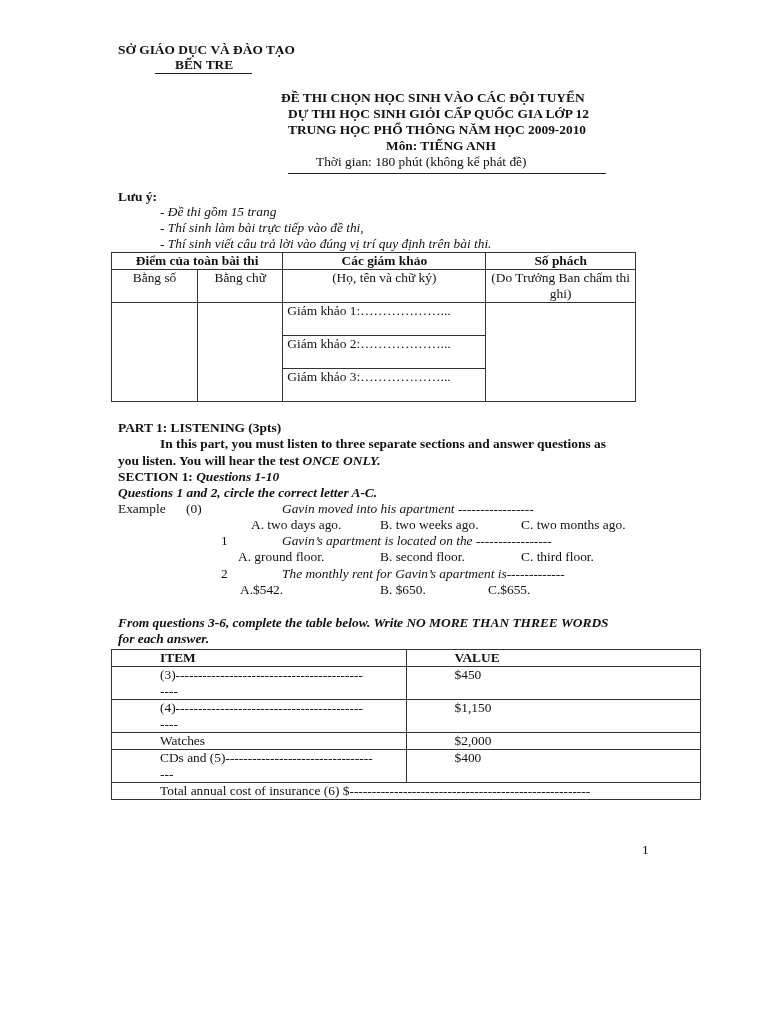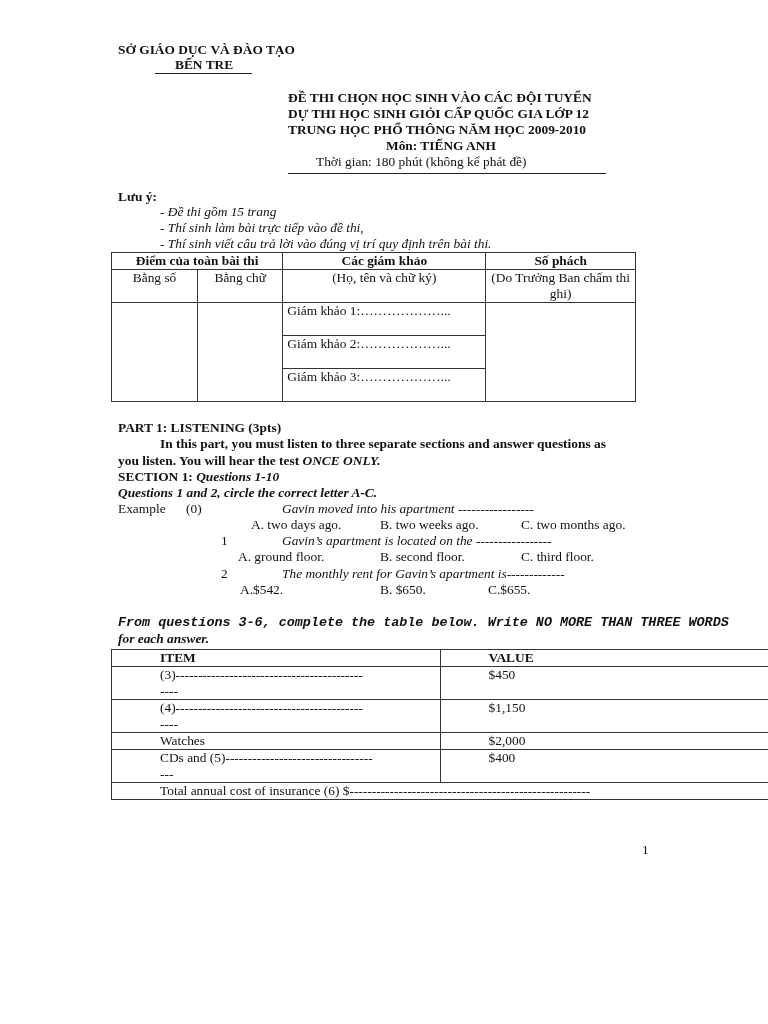--- a/index.html
+++ b/index.html
@@ -13,21 +13,21 @@
   td { border: 1px solid #333; padding: 0 4px; vertical-align: top; line-height: 16px; font-size: 13.4px; }
   .c { text-align: center; }
 </style>
 </head>
 <body>
 
 <div class="abs b" style="left:118px;top:42px;">SỞ GIÁO DỤC VÀ ĐÀO TẠO</div>
 <div class="abs b" style="left:175px;top:57px;">BẾN TRE</div>
 <div class="hline" style="left:155px;top:73px;width:97px;"></div>
 
-<div class="abs b" style="left:288px;top:90px;">ĐỀ THI CHỌN HỌC SINH VÀO CÁC ĐỘI TUYỂN</div>
+<div class="abs b" style="left:281px;top:90px;">ĐỀ THI CHỌN HỌC SINH VÀO CÁC ĐỘI TUYỂN</div>
 <div class="abs b" style="left:288px;top:106px;">DỰ THI HỌC SINH GIỎI CẤP QUỐC GIA LỚP 12</div>
 <div class="abs b" style="left:288px;top:122px;">TRUNG HỌC PHỔ THÔNG NĂM HỌC 2009-2010</div>
 <div class="abs b" style="left:386px;top:138px;">Môn: TIẾNG ANH</div>
 <div class="abs" style="left:316px;top:154px;">Thời gian: 180 phút (không kể phát đề)</div>
 <div class="hline" style="left:288px;top:173px;width:318px;"></div>
 
 <div class="abs b" style="left:118px;top:189px;">Lưu ý:</div>
 <div class="abs i" style="left:160px;top:204px;">- Đề thi gồm 15 trang</div>
 <div class="abs i" style="left:160px;top:220px;">- Thí sinh làm bài trực tiếp vào đề thi,</div>
 <div class="abs i" style="left:160px;top:236px;">- Thí sinh viết câu trả lời vào đúng vị trí quy định trên bài thi.</div>
@@ -84,24 +84,24 @@
 <div class="abs" style="left:238px;top:549px;">A. ground floor.</div>
 <div class="abs" style="left:380px;top:549px;">B. second floor.</div>
 <div class="abs" style="left:521px;top:549px;">C. third floor.</div>
 
 <div class="abs" style="left:221px;top:566px;">2</div>
 <div class="abs i" style="left:282px;top:566px;">The monthly rent for Gavin’s apartment is-------------</div>
 <div class="abs" style="left:240px;top:582px;">A.$542.</div>
 <div class="abs" style="left:380px;top:582px;">B.  $650.</div>
 <div class="abs" style="left:488px;top:582px;">C.$655.</div>
 
-<div class="abs b i" style="left:118px;top:615px;font-family:Liberation Mono, monospace;">From questions 3-6, complete the table below. Write NO MORE THAN THREE WORDS</div>
+<div class="abs b i" style="left:118px;top:615px;">From questions 3-6, complete the table below. Write NO MORE THAN THREE WORDS</div>
 <div class="abs b i" style="left:118px;top:631px;">for each answer.</div>
 
-<table style="left:111px;top:649px;width:658px;">
+<table style="left:111px;top:649px;width:590px;">
   <colgroup>
       <col style="width:273px">
       <col style="width:273px">
     </colgroup>
   <tbody>
       <tr style="height:16px;">
     <td class="b" style="padding-left:48px;">ITEM</td>
     <td class="b" style="padding-left:48px;">VALUE</td>
   </tr>
   <tr style="height:33px;">

